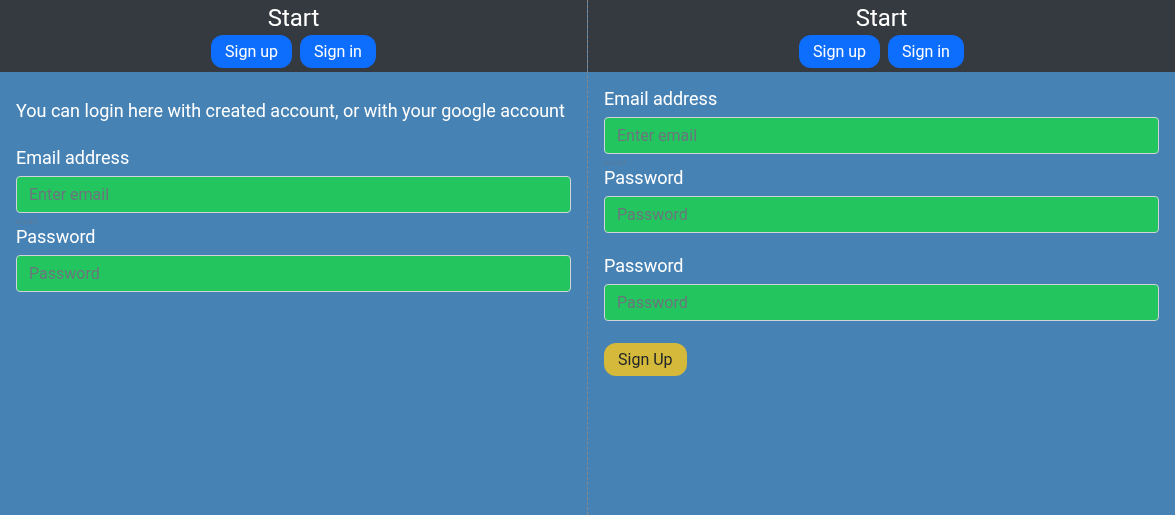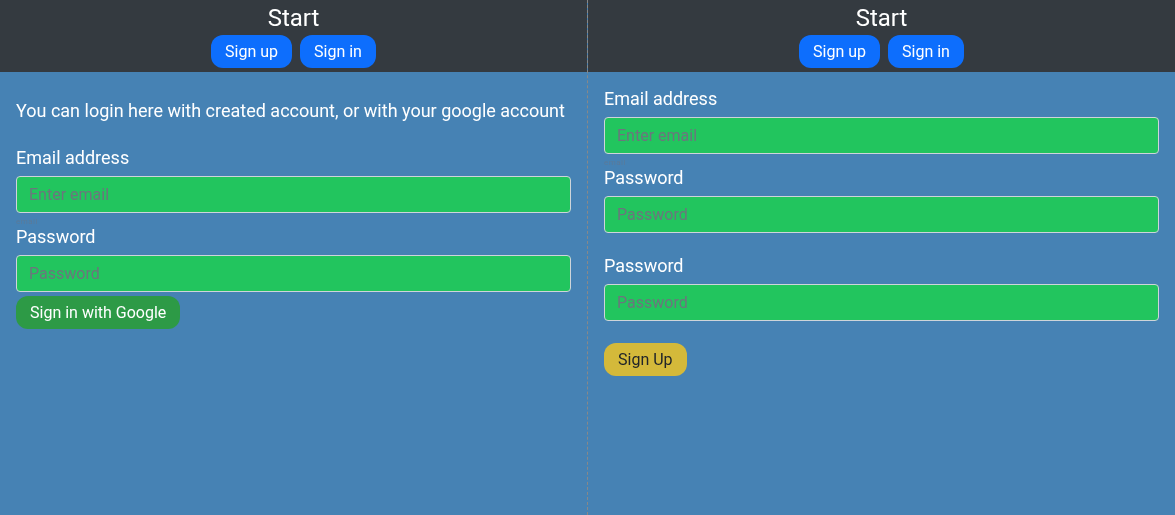--- a/index.html
+++ b/index.html
@@ -104,21 +104,20 @@
     <p class="intro">You can login here with created account, or with your google account</p>
 
     <label class="form-label">Email address</label>
     <input class="form-input" type="email" placeholder="Enter email" style="">
     <div class="help-text">email</div>
 
     <label class="form-label">Password</label>
     <input class="form-input" type="password" placeholder="Password" style="">
 
 
-    <button class="btn btn-success google-btn">Sign in with Google</button>
   </div>
 </div>
 
 <div class="panel">
   <div class="navbar">
     <span class="brand">Start</span>
     <div class="nav-buttons">
       <button class="btn btn-primary">Sign up</button>
       <button class="btn btn-primary">Sign in</button>
     </div>

